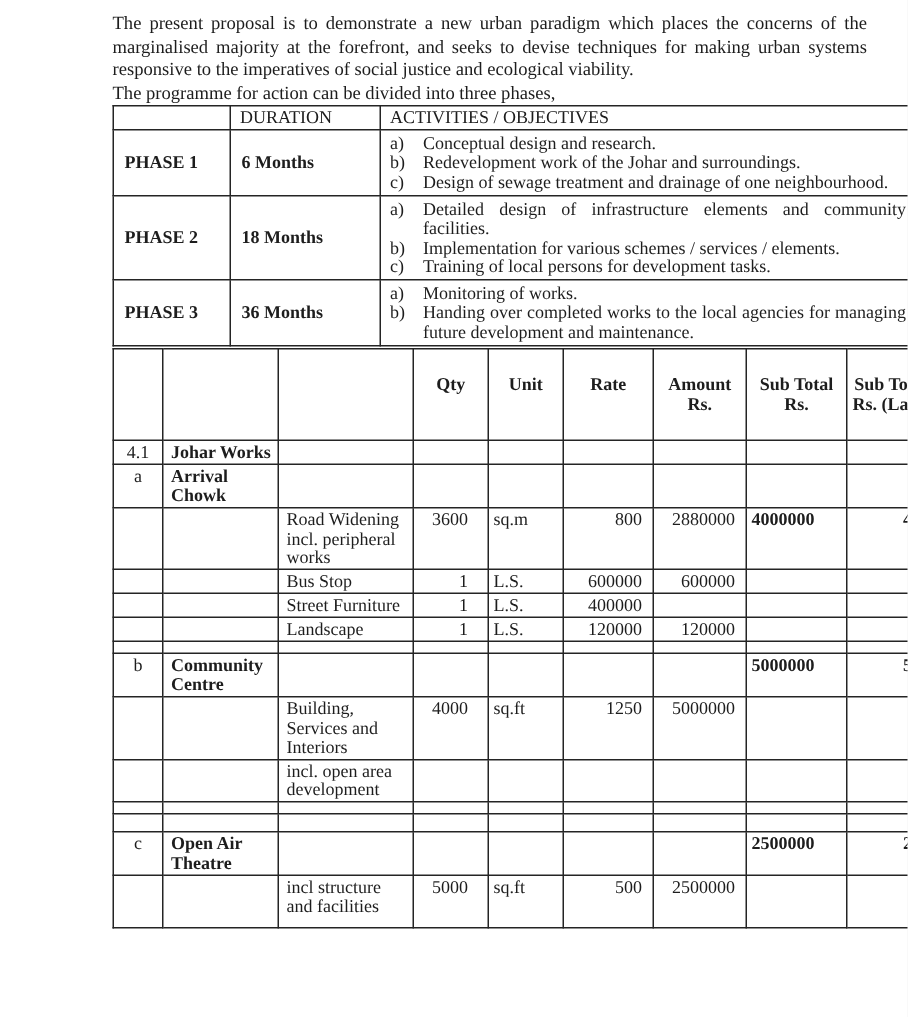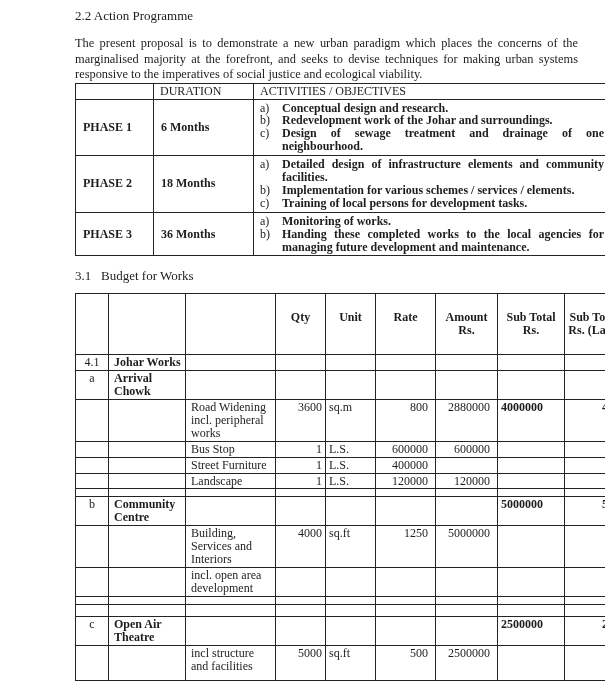--- a/index.html
+++ b/index.html
@@ -48,51 +48,51 @@
     vertical-align:top;
     padding:1px 3px;
     overflow:hidden;
   }
   
   .phases td.pt-h{padding-left:6px;height:13px;}
   .phases td.ph,.phases td.dur{vertical-align:middle;padding-left:7px;font-weight:bold;}
   .phases td.acts{padding:2px 4px 2px 6px;}
   .act{display:flex;}
   .act-marker{width:22px;flex:0 0 22px;}
-  .act-text{flex:1;text-align:justify;font-weight:bold;}
+  .act-text{flex:1;text-align:justify;}
   
   .budget{margin-top:1px;}
   .budget td.bt-h{
     font-weight:bold;text-align:center;
     white-space:pre-line;vertical-align:top;
     padding:17px 2px;
   }
   .budget td.c0{text-align:center;}
   .budget td.c1{font-weight:bold;padding-left:5px;}
   .budget td.c2{padding-left:5px;}
-  .budget td.c3{text-align:right;padding-right:3px;}
+  .budget td.c3{text-align:right;padding-right:13px;}
   .budget td.c4{}
   .budget td.c5{text-align:right;padding-right:7px;}
   .budget td.c6{text-align:right;padding-right:7px;}
   .budget td.c7{text-align:left;padding-right:11px;font-weight:bold;}
   .budget td.c8{text-align:right;padding-right:9px;font-weight:bold;}
   .budget tr.spacer td{height:7px;padding:0;}
   .budget tr.spacer-lg td{height:11px;padding:0;}
   .budget tr.data-tall td{height:32px;}
 </style>
 </head>
 <body>
 
 <div class="page" style="--page: #ffffff; --ink: #1d1d1d; --border: #242424;">
   <div class="content">
 
-    <p class="sec-heading">2.2 Action Programme</p>
 
     <p class="para">The present proposal is to demonstrate a new urban paradigm which places the concerns of the marginalised majority at the forefront, and seeks to devise techniques for making urban systems responsive to the imperatives of social justice and ecological viability.</p>
 
+    <p class="intro-line">The programme for action can be divided into three phases,</p>
 
     <table class="phases">
       <tbody>
           <tr>
             <td class="pt-h" style="width: 68px;"></td>
             <td class="pt-h" style="width: 90px;">DURATION</td>
             <td class="pt-h" style="width: 345px;">ACTIVITIES / OBJECTIVES</td>
           </tr>
           <tr>
             <td class="ph">PHASE 1</td>
@@ -133,28 +133,27 @@
           <tr>
             <td class="ph">PHASE 3</td>
             <td class="dur">36 Months</td>
             <td class="acts">
               <div class="act">
                 <span class="act-marker">a)</span>
                 <div class="act-text">Monitoring of works.</div>
               </div>
               <div class="act">
                 <span class="act-marker">b)</span>
-                <div class="act-text">Handing these completed works to the local agencies for managing future development and maintenance.</div>
+                <div class="act-text">Handing over completed works to the local agencies for managing future development and maintenance.</div>
               </div>
             </td>
           </tr>
         </tbody>
     </table>
 
-    <p class="sec-heading second">3.1   Budget for Works</p>
 
 
     <table class="budget">
       <tbody>
           <tr>
             <td class="bt-h" style="width: 28px;"></td>
             <td class="bt-h" style="width: 72px;"></td>
             <td class="bt-h" style="width: 85px;"></td>
             <td class="bt-h" style="width: 45px;">Qty</td>
             <td class="bt-h" style="width: 45px;">Unit</td>

